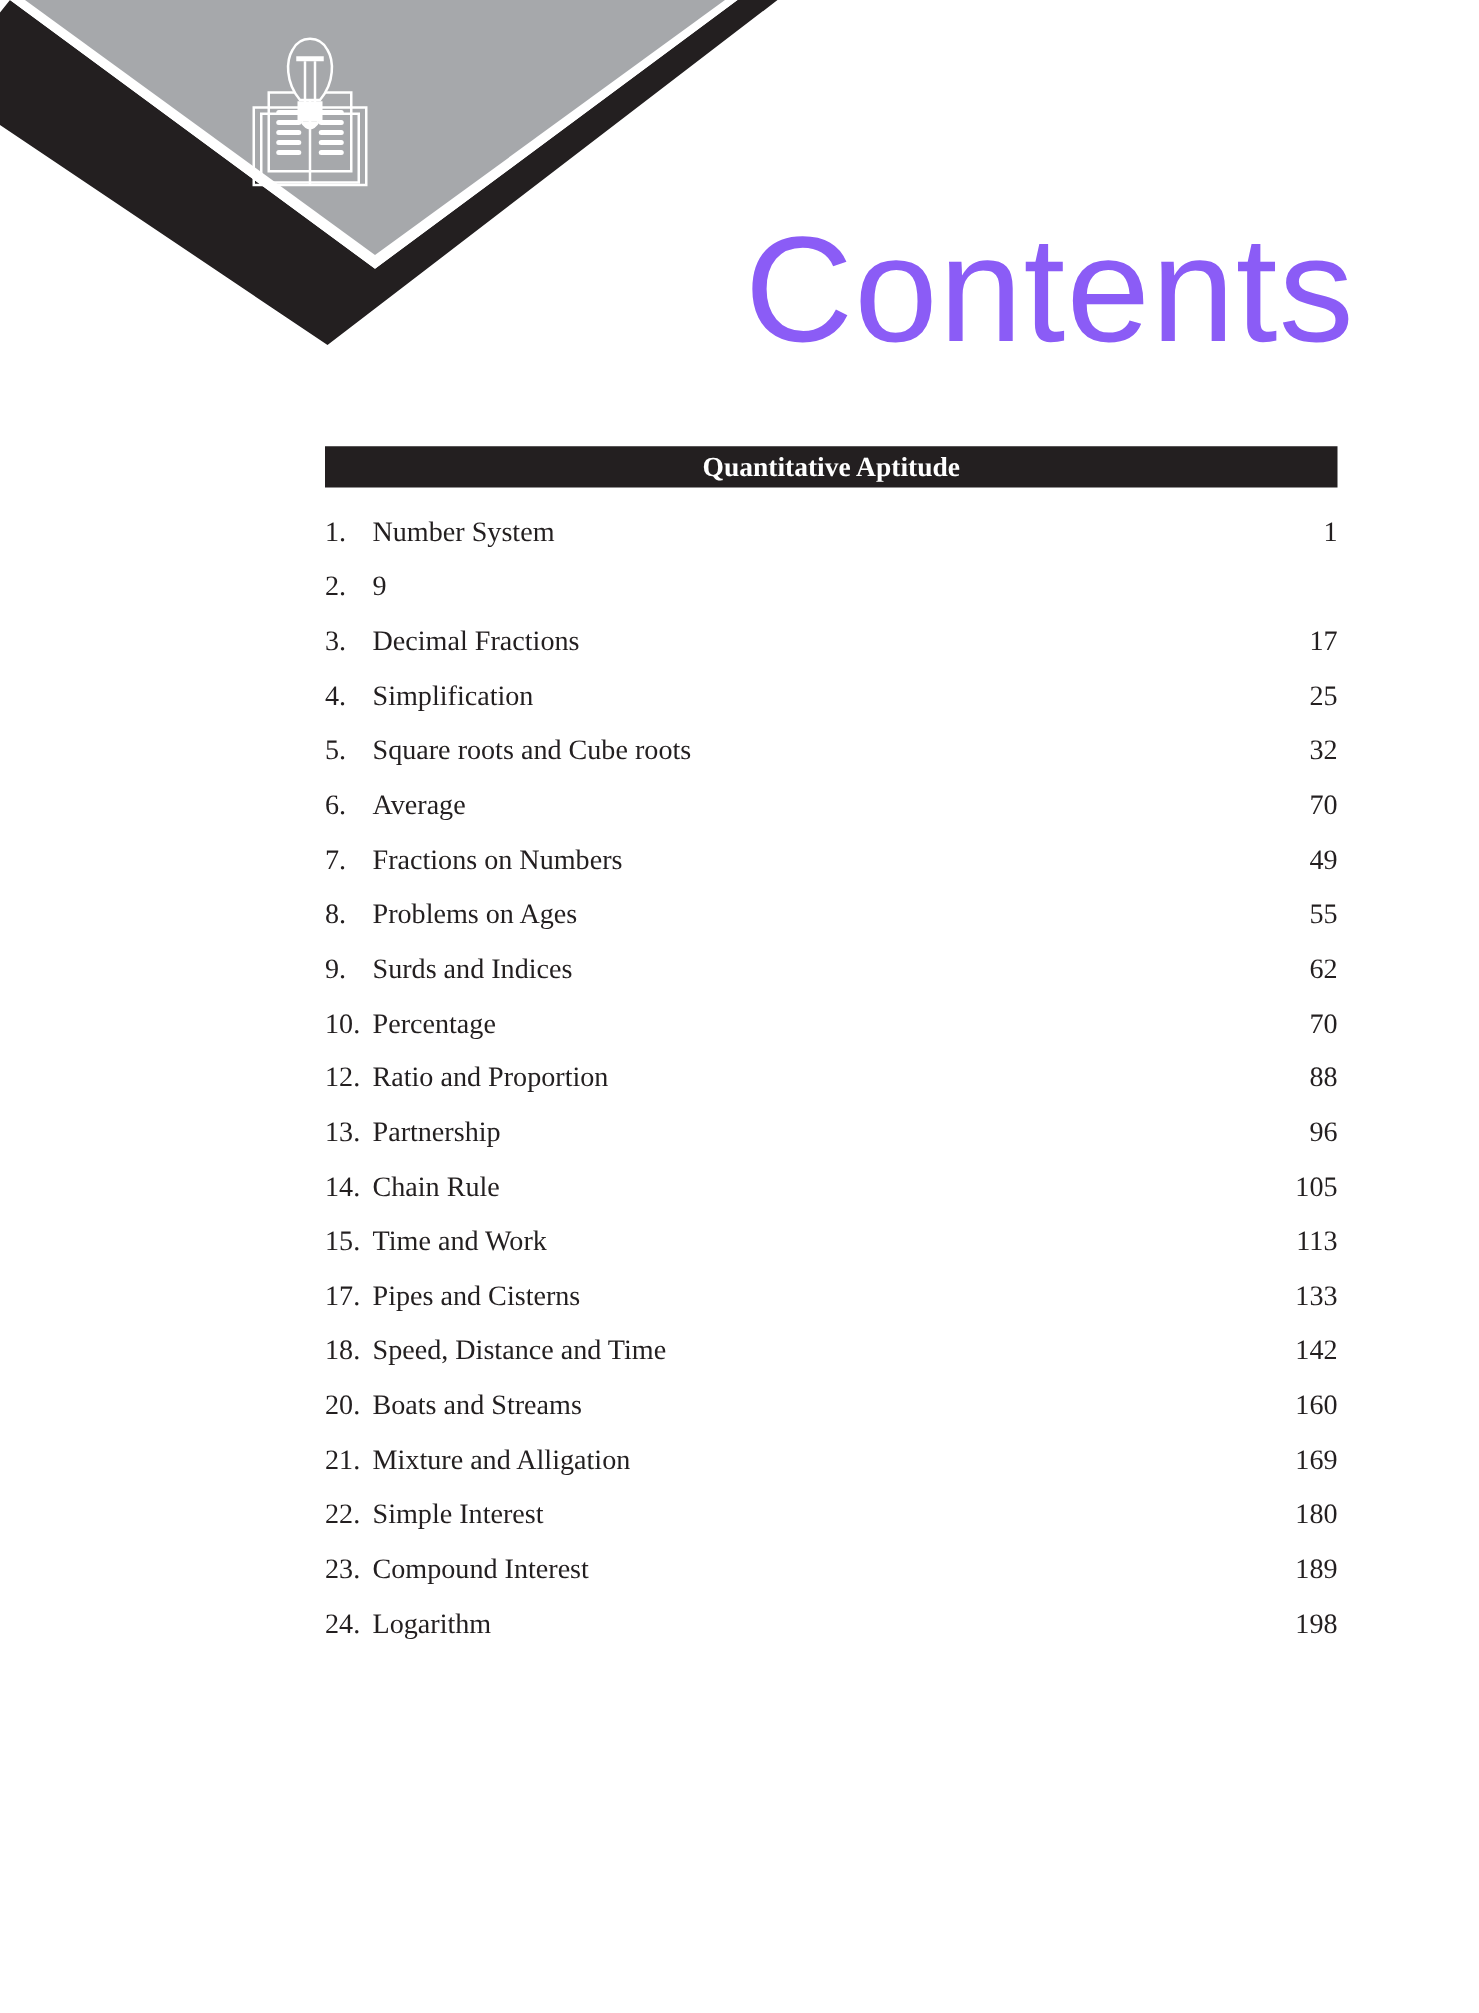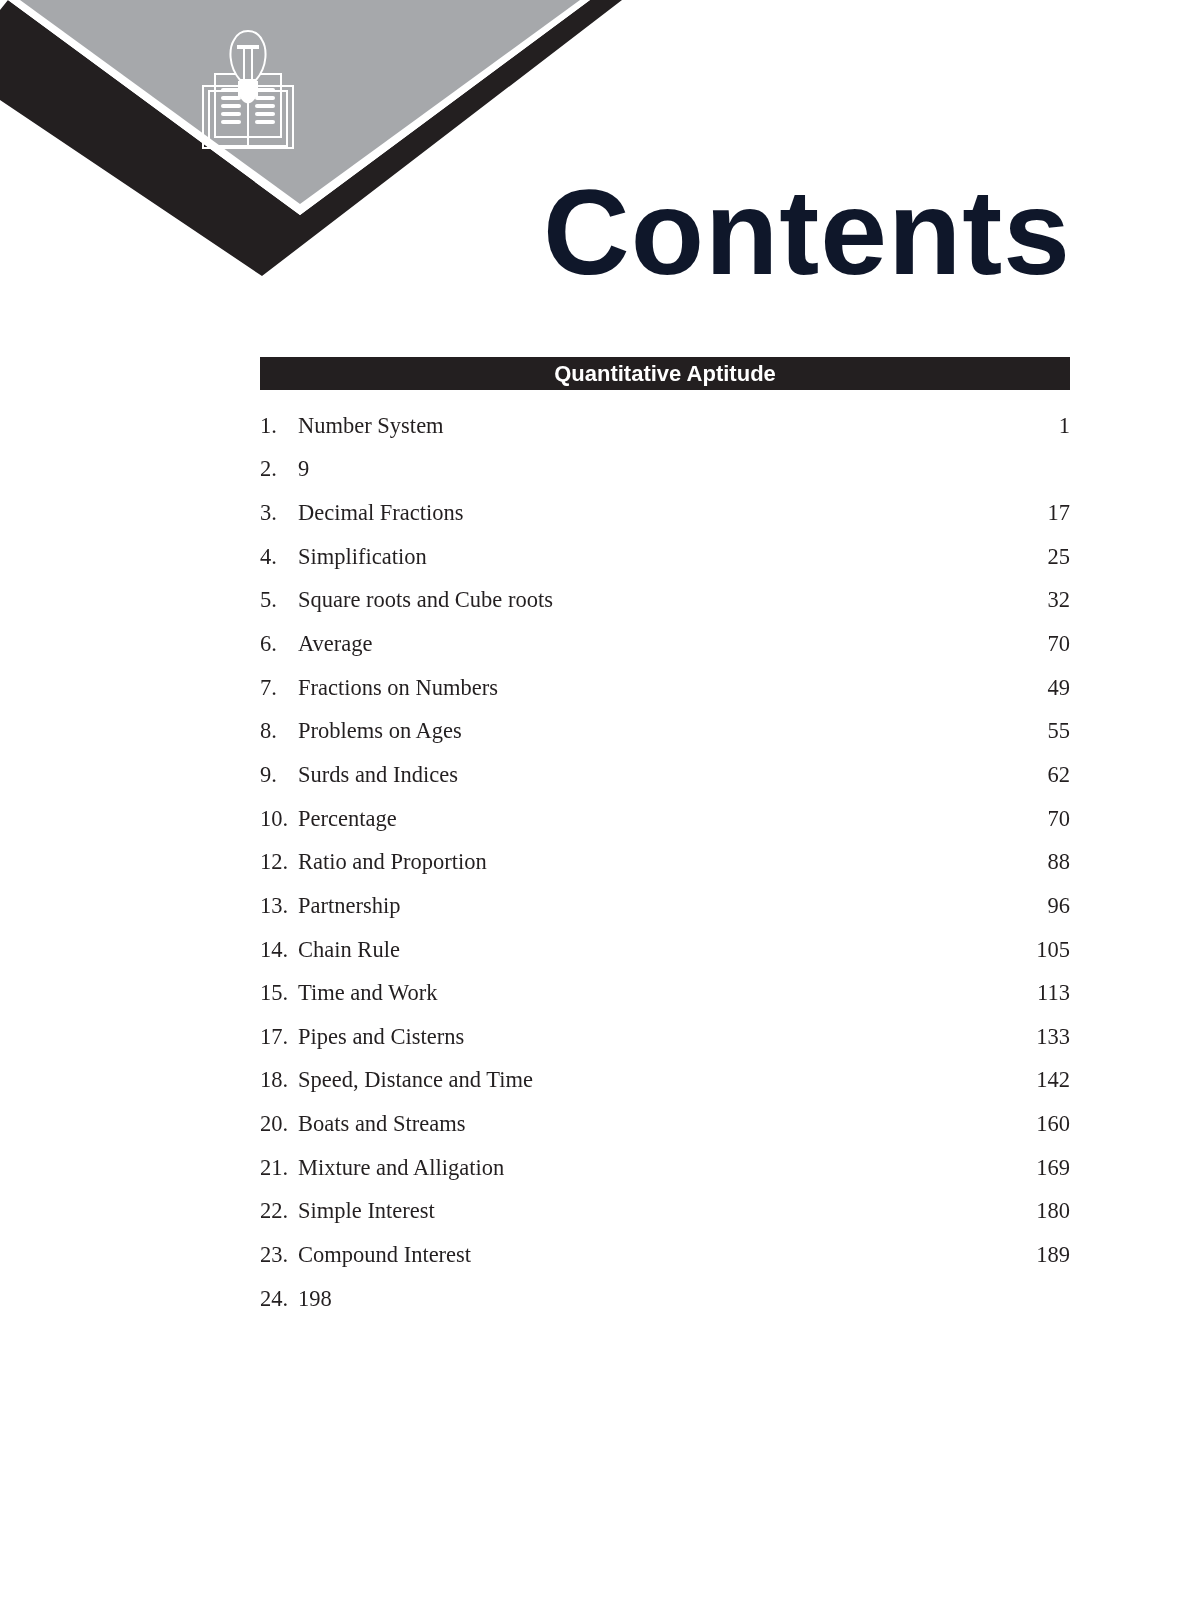--- a/index.html
+++ b/index.html
@@ -1,27 +1,27 @@
 <!DOCTYPE html>
 <html><head>
 <meta charset="utf-8">
 <style>
   html, body { margin: 0; padding: 0; background: #ffffff; }
   body { width: 1183px; height: 1610px; position: relative; overflow: hidden; }
   .deco { position: absolute; left: 0; top: 0; width: 640px; height: 290px; }
   .title {
-    position: absolute; right: 112px; top: 172px;
+    position: absolute; right: 99px; top: 172px;
     font-family: "Liberation Sans", sans-serif; font-size: 120px;
-    font-weight: bold; color: #0f172a; letter-spacing: 1px; line-height: 1;
+    font-weight: normal; color: #8b5cf6; letter-spacing: 1px; line-height: 1;
     margin: 0;
   }
   .section-bar {
     position: absolute; left: 260px; top: 357px; width: 810px; height: 33px;
     background: #231f20; color: #ffffff;
-    font-family: Liberation Sans, sans-serif; font-weight: bold; font-size: 22px;
+    font-family: Liberation Serif, serif; font-weight: bold; font-size: 22px;
     display: flex; align-items: center; justify-content: center;
   }
   .toc { position: absolute; left: 260px; top: 404px; width: 810px; margin: 0; padding: 0; list-style: none; }
   .toc-row {
     height: 43.65px; display: flex; align-items: center;
     font-family: "Liberation Serif", serif; font-size: 22.5px; color: #231f20;
   }
   .toc-num { width: 38px; flex: 0 0 38px; }
   .toc-title { flex: 1 1 auto; }
   .toc-page { flex: 0 0 auto; text-align: right; }
@@ -167,15 +167,16 @@
       <span class="toc-title">Simple Interest</span>
       <span class="toc-page">180</span>
     </li>
   <li class="toc-row">
       <span class="toc-num">23.</span>
       <span class="toc-title">Compound Interest</span>
       <span class="toc-page">189</span>
     </li>
   <li class="toc-row">
       <span class="toc-num">24.</span>
+      <span class="toc-title">Logarithm</span>
       <span class="toc-page">198</span>
     </li>
 </ul>
 
 </body></html>

